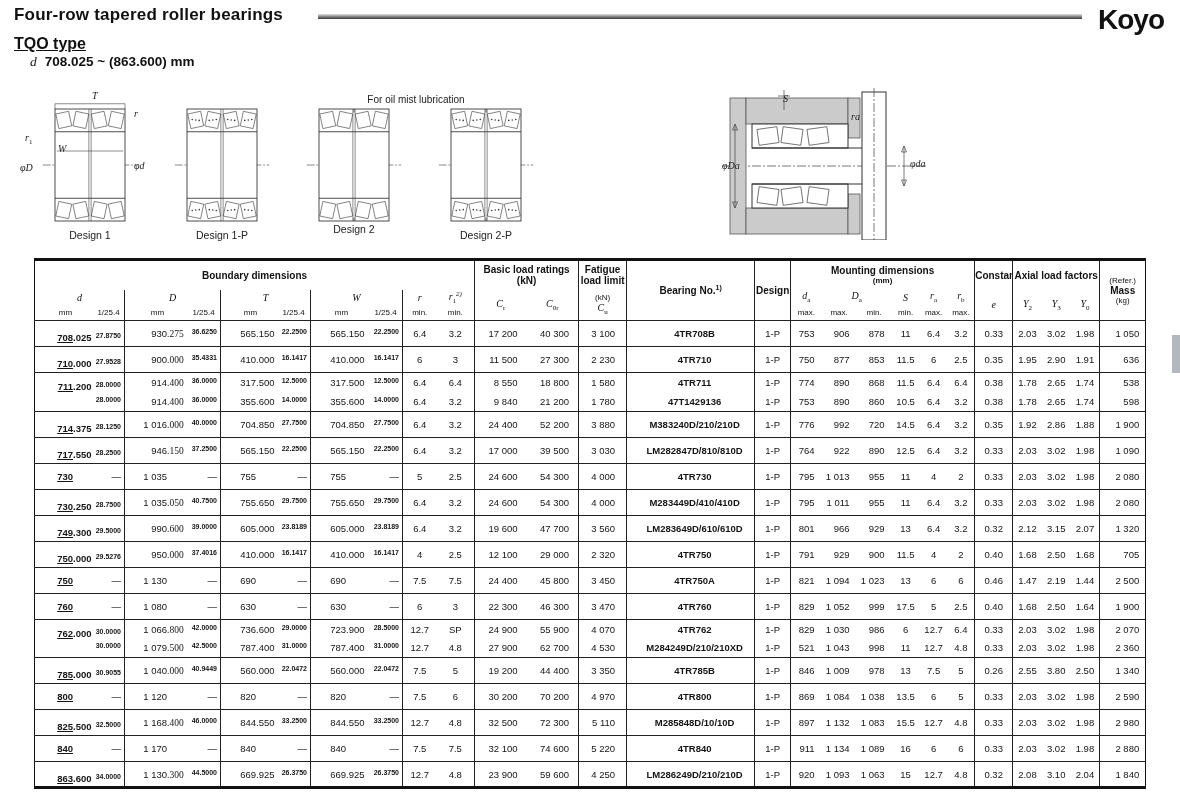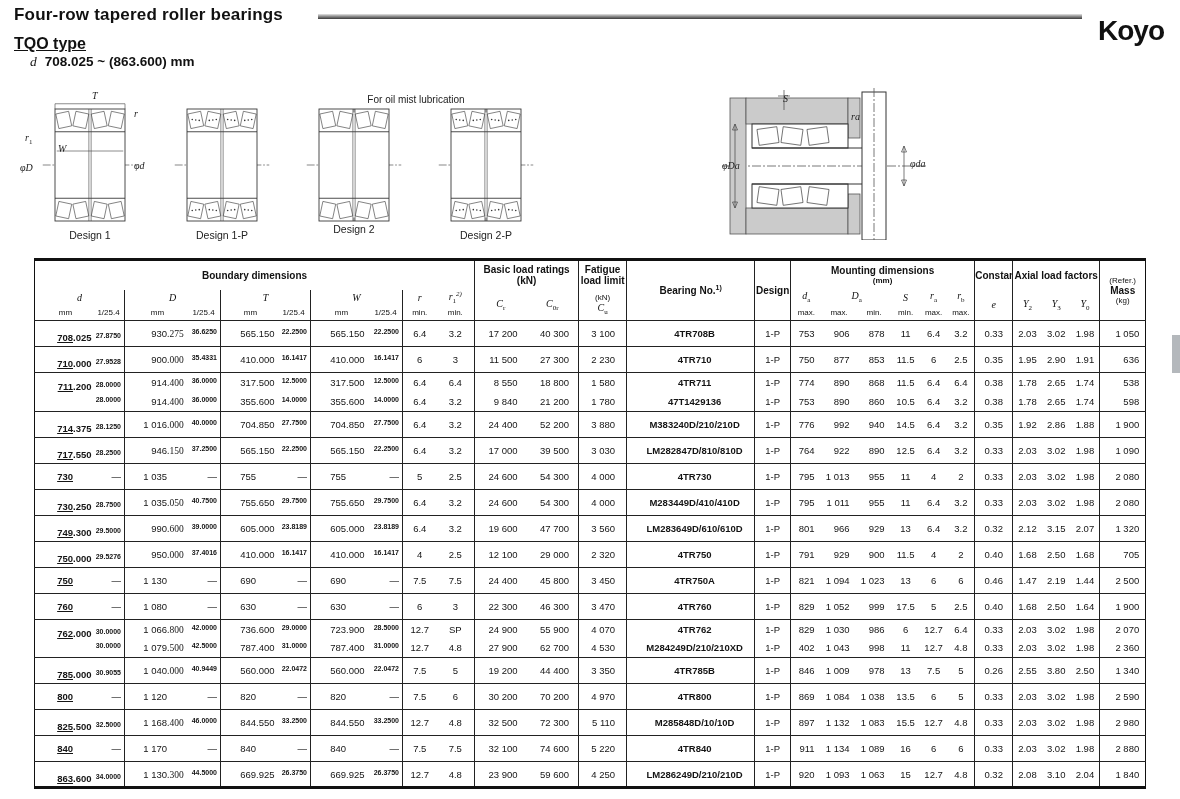--- a/index.html
+++ b/index.html
@@ -2,21 +2,21 @@
 <html><head>
 <meta charset="utf-8">
 <style>
   html,body{margin:0;padding:0;}
   body{width:1180px;height:799px;position:relative;background:#fff;overflow:hidden;
        font-family:"Liberation Sans",sans-serif;color:#111;}
   
   .page-title{position:absolute;left:14px;top:5px;font-size:17px;font-weight:bold;letter-spacing:.2px;}
   .title-rule{position:absolute;left:318px;top:14px;width:764px;height:5px;
               background:linear-gradient(to bottom,#e6e6e6 0%,#9a9a9a 40%,#3a3a3a 100%);}
-  .brand{position:absolute;right:16px;top:15px;font-size:28px;font-weight:800;letter-spacing:-1px;}
+  .brand{position:absolute;right:16px;top:4px;font-size:28px;font-weight:800;letter-spacing:-1px;}
   .subtitle{position:absolute;left:14px;top:35px;font-size:16px;font-weight:bold;text-decoration:underline;}
   .range{position:absolute;left:30px;top:54px;font-size:13.5px;font-weight:bold;}
   .range .sym{margin-right:8px;}
   .sym{font-family:"Liberation Serif",serif;font-style:italic;font-weight:normal;}
   sup.note{font-size:7px;vertical-align:super;}
   sub.s{font-size:7px;vertical-align:sub;font-style:normal;}
   
   .diag{position:absolute;}
   .diag svg{display:block;}
   .diag-label{position:absolute;width:120px;text-align:center;font-size:10.5px;color:#222;}
@@ -468,21 +468,21 @@
           <td class="bcol col-W vb"><span class="bi">704</span><span class="bf">.850</span><span class="bn">27.7500</span></td>
           <td class="ctr">6.4</td>
           <td class="ctr vb">3.2</td>
           <td class="rt">24 400</td>
           <td class="rt vb">52 200</td>
           <td class="rt cu vb">3 880</td>
           <td class="bno vb">M383240D/210/210D</td>
           <td class="ctr vb">1-P</td>
           <td class="rtm">776</td>
           <td class="rtm">992</td>
-          <td class="rtm">940</td>
+          <td class="rtm">720</td>
           <td class="ctr">14.5</td>
           <td class="ctr">6.4</td>
           <td class="ctr vb">3.2</td>
           <td class="ctr vb">0.35</td>
           <td class="ctr">1.92</td>
           <td class="ctr">2.86</td>
           <td class="ctr vb">1.88</td>
           <td class="rt mass">1 900</td>
         </tr>
         <tr class="grp">
@@ -682,21 +682,21 @@
           <td class="bcol col-D vb"><span class="bi">1 079</span><span class="bf">.500</span><span class="bn">42.5000</span></td>
           <td class="bcol col-T vb"><span class="bi">787</span><span class="bf">.400</span><span class="bn">31.0000</span></td>
           <td class="bcol col-W vb"><span class="bi">787</span><span class="bf">.400</span><span class="bn">31.0000</span></td>
           <td class="ctr">12.7</td>
           <td class="ctr vb">4.8</td>
           <td class="rt">27 900</td>
           <td class="rt vb">62 700</td>
           <td class="rt cu vb">4 530</td>
           <td class="bno vb">M284249D/210/210XD</td>
           <td class="ctr vb">1-P</td>
-          <td class="rtm">402</td>
+          <td class="rtm">521</td>
           <td class="rtm">1 043</td>
           <td class="rtm">998</td>
           <td class="ctr">11</td>
           <td class="ctr">12.7</td>
           <td class="ctr vb">4.8</td>
           <td class="ctr vb">0.33</td>
           <td class="ctr">2.03</td>
           <td class="ctr">3.02</td>
           <td class="ctr vb">1.98</td>
           <td class="rt mass">2 360</td>

